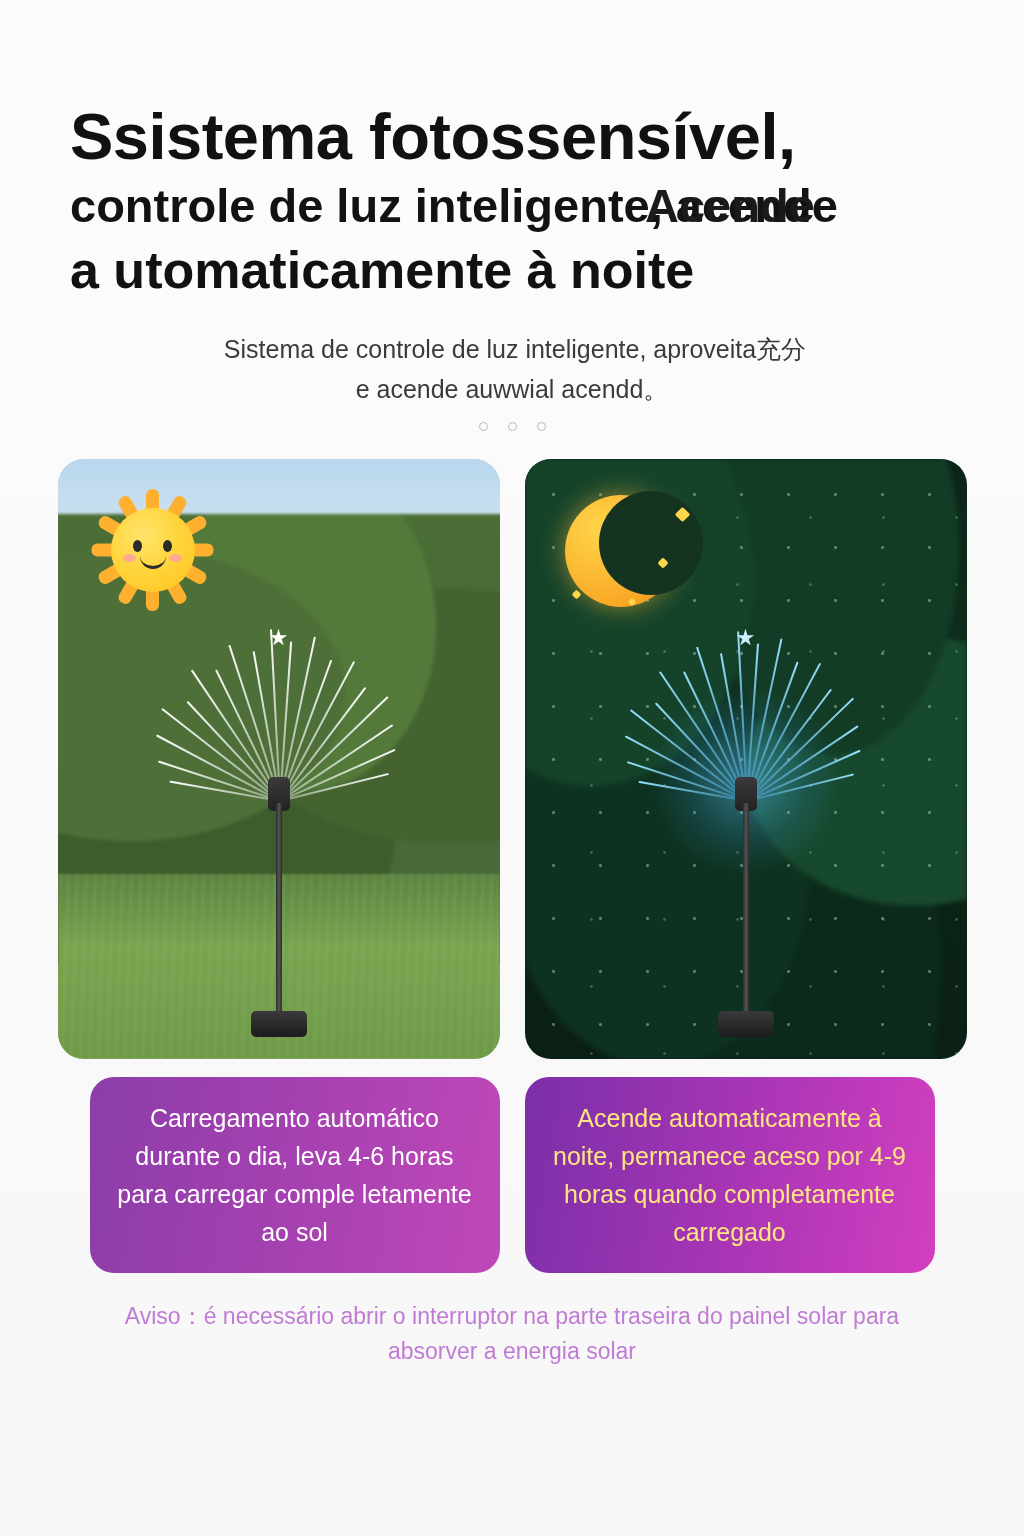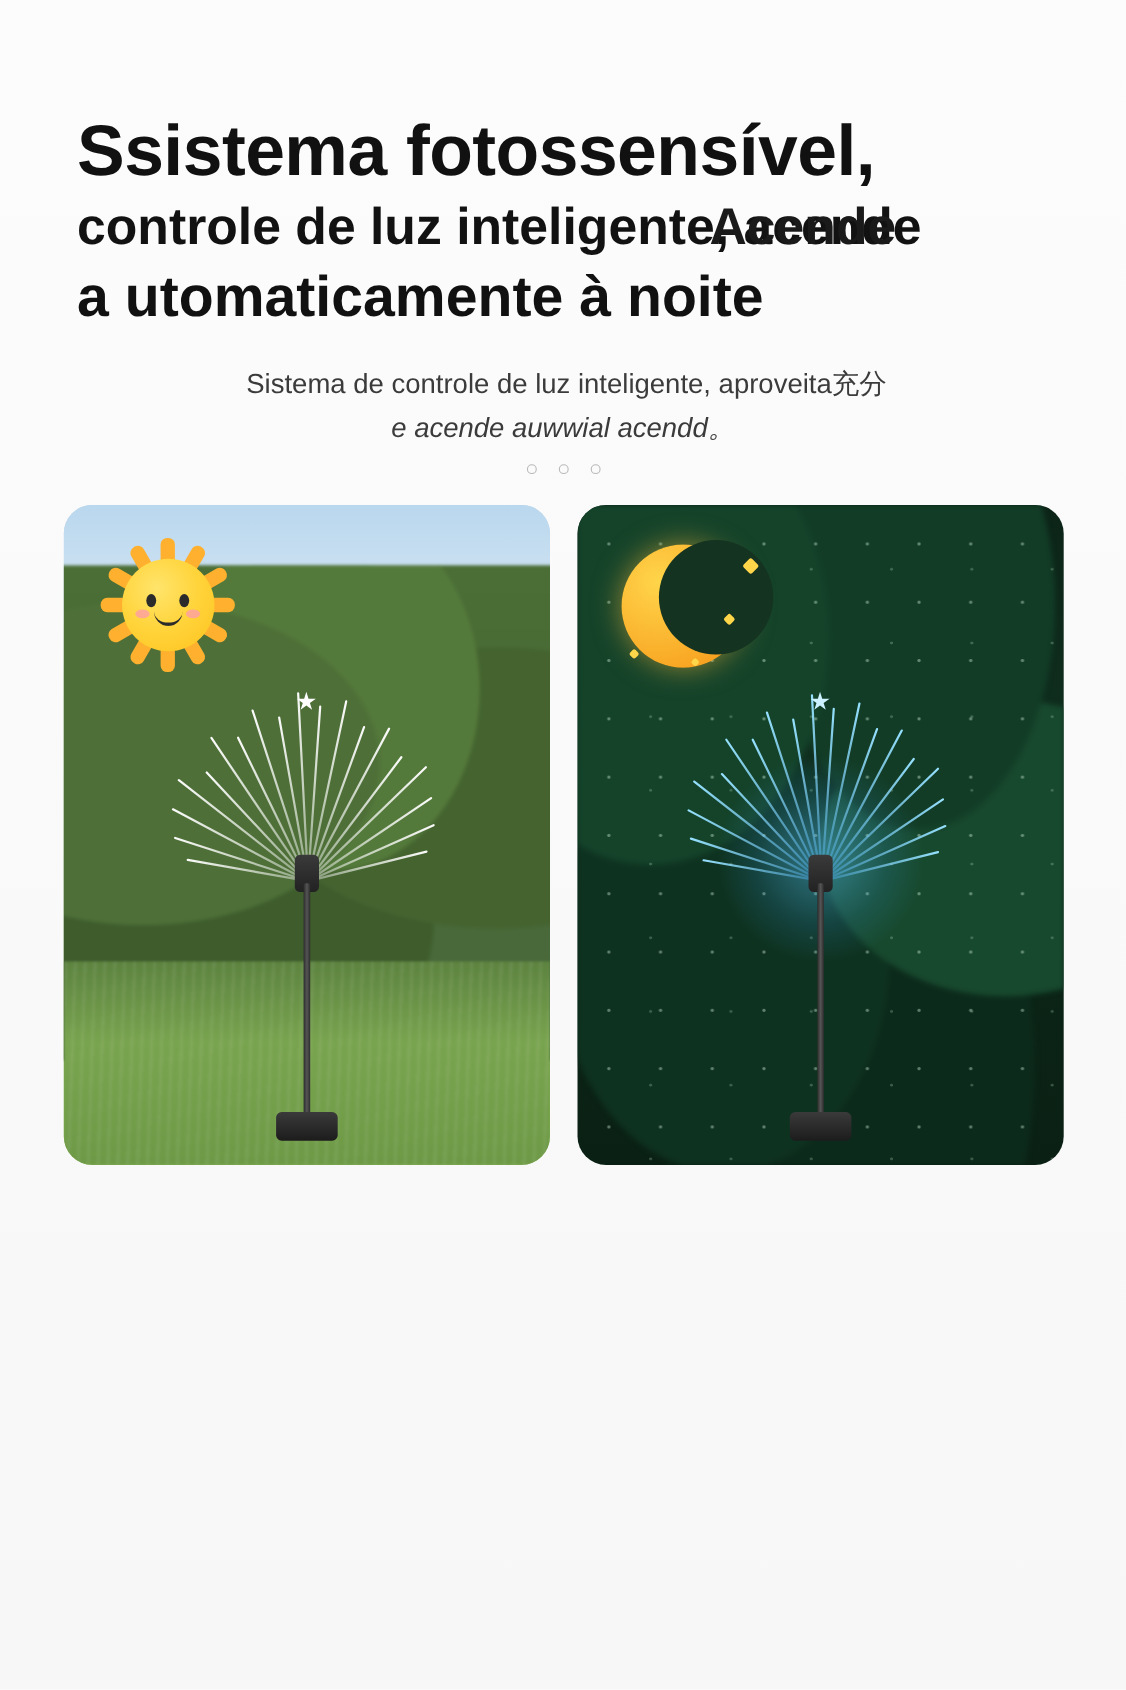--- a/index.html
+++ b/index.html
@@ -60,21 +60,21 @@
   .subtitle {
     margin-top: 26px;
     padding: 0 88px;
     font-size: 25px;
     color: #3b3b3b;
     line-height: 1.62;
     text-align: center;
   }
   .subtitle .l1 { display: block; text-align: center; padding-left: 6px;}
   .subtitle .l2 { display: block; text-align: left; padding-left: 6px;}
-  .subtitle .l3 { display: block; text-align: center; font-style: italic; }
+  .subtitle .l3 { display: block; text-align: center; }
 
   
   .dots {
     margin-top: 12px;
     display: flex;
     justify-content: center;
     gap: 20px;
   }
   .dots .dot {
     width: 9px;
@@ -415,15 +415,20 @@
           <div class="fiber" style="transform:rotate(76deg);  height:110px;"></div>
         </div>
         <div class="topstar"></div>
         <div class="hub"></div>
         <div class="pole"></div>
         <div class="base"></div>
       </div>
     </div>
   </div>
 
-
+  <div class="captions">
+    <div class="caption left">Carregamento automático durante o dia, leva 4-6 horas para carregar comple letamente ao sol</div>
+    <div class="caption right">Acende automaticamente à noite, permanece aceso por 4-9 horas quando completamente carregado</div>
+  </div>
+
+  <div class="notice">Aviso：é necessário abrir o interruptor na parte traseira do painel solar para absorver a energia solar</div>
 
 </div>
 
 </body></html>

